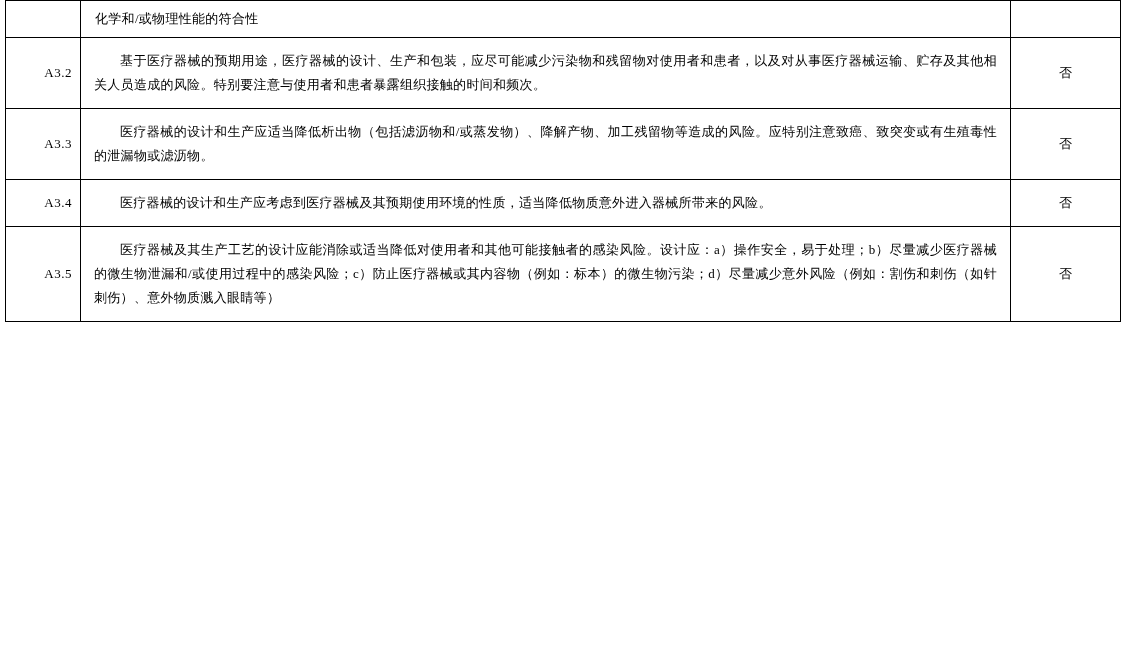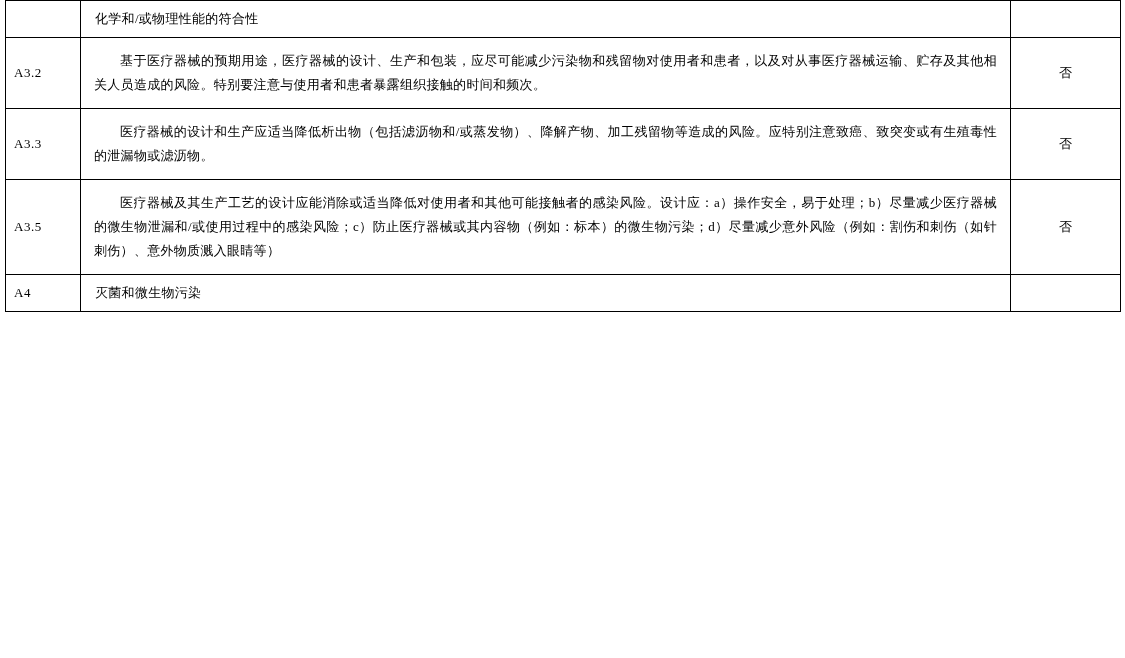--- a/index.html
+++ b/index.html
@@ -31,21 +31,21 @@
     vertical-align: middle;
     padding: 6px 8px;
     font-size: 13px;
     line-height: 1.85;
   }
   col.col-id { width: 75px; }
   col.col-body { width: 930px; }
   col.col-ans { width: 110px; }
 
   td.cell-id {
-    text-align: left;
+    text-align: right;
     padding-left: 10px;
     font-size: 14.5px;
     letter-spacing: 0.5px;
   }
   td.cell-body {
     text-align: justify;
     text-justify: inter-ideograph;
     letter-spacing: 0.3px;
   }
   td.cell-body.indent p {
@@ -95,35 +95,35 @@
       </tr>
 
       <tr>
         <td class="cell-id">A3.3</td>
         <td class="cell-body indent">
           <p>医疗器械的设计和生产应适当降低析出物（包括滤沥物和/或蒸发物）、降解产物、加工残留物等造成的风险。应特别注意致癌、致突变或有生殖毒性的泄漏物或滤沥物。</p>
         </td>
         <td class="cell-ans">否</td>
       </tr>
 
+      <tr>
+        <td class="cell-id">A3.4</td>
+        <td class="cell-body indent">
+          <p>医疗器械的设计和生产应考虑到医疗器械及其预期使用环境的性质，适当降低物质意外进入器械所带来的风险。</p>
+        </td>
+        <td class="cell-ans">否</td>
+      </tr>
 
       <tr>
         <td class="cell-id">A3.5</td>
         <td class="cell-body indent">
           <p>医疗器械及其生产工艺的设计应能消除或适当降低对使用者和其他可能接触者的感染风险。设计应：a）操作安全，易于处理；b）尽量减少医疗器械的微生物泄漏和/或使用过程中的感染风险；c）防止医疗器械或其内容物（例如：标本）的微生物污染；d）尽量减少意外风险（例如：割伤和刺伤（如针刺伤）、意外物质溅入眼睛等）</p>
         </td>
         <td class="cell-ans">否</td>
       </tr>
 
-      <tr class="row-head">
-        <td class="cell-id">A4</td>
-        <td class="cell-body">
-          <p>灭菌和微生物污染</p>
-        </td>
-        <td class="cell-ans"></td>
-      </tr>
 
 
 
 
     </tbody>
   </table>
 </div>
 
 </body></html>

